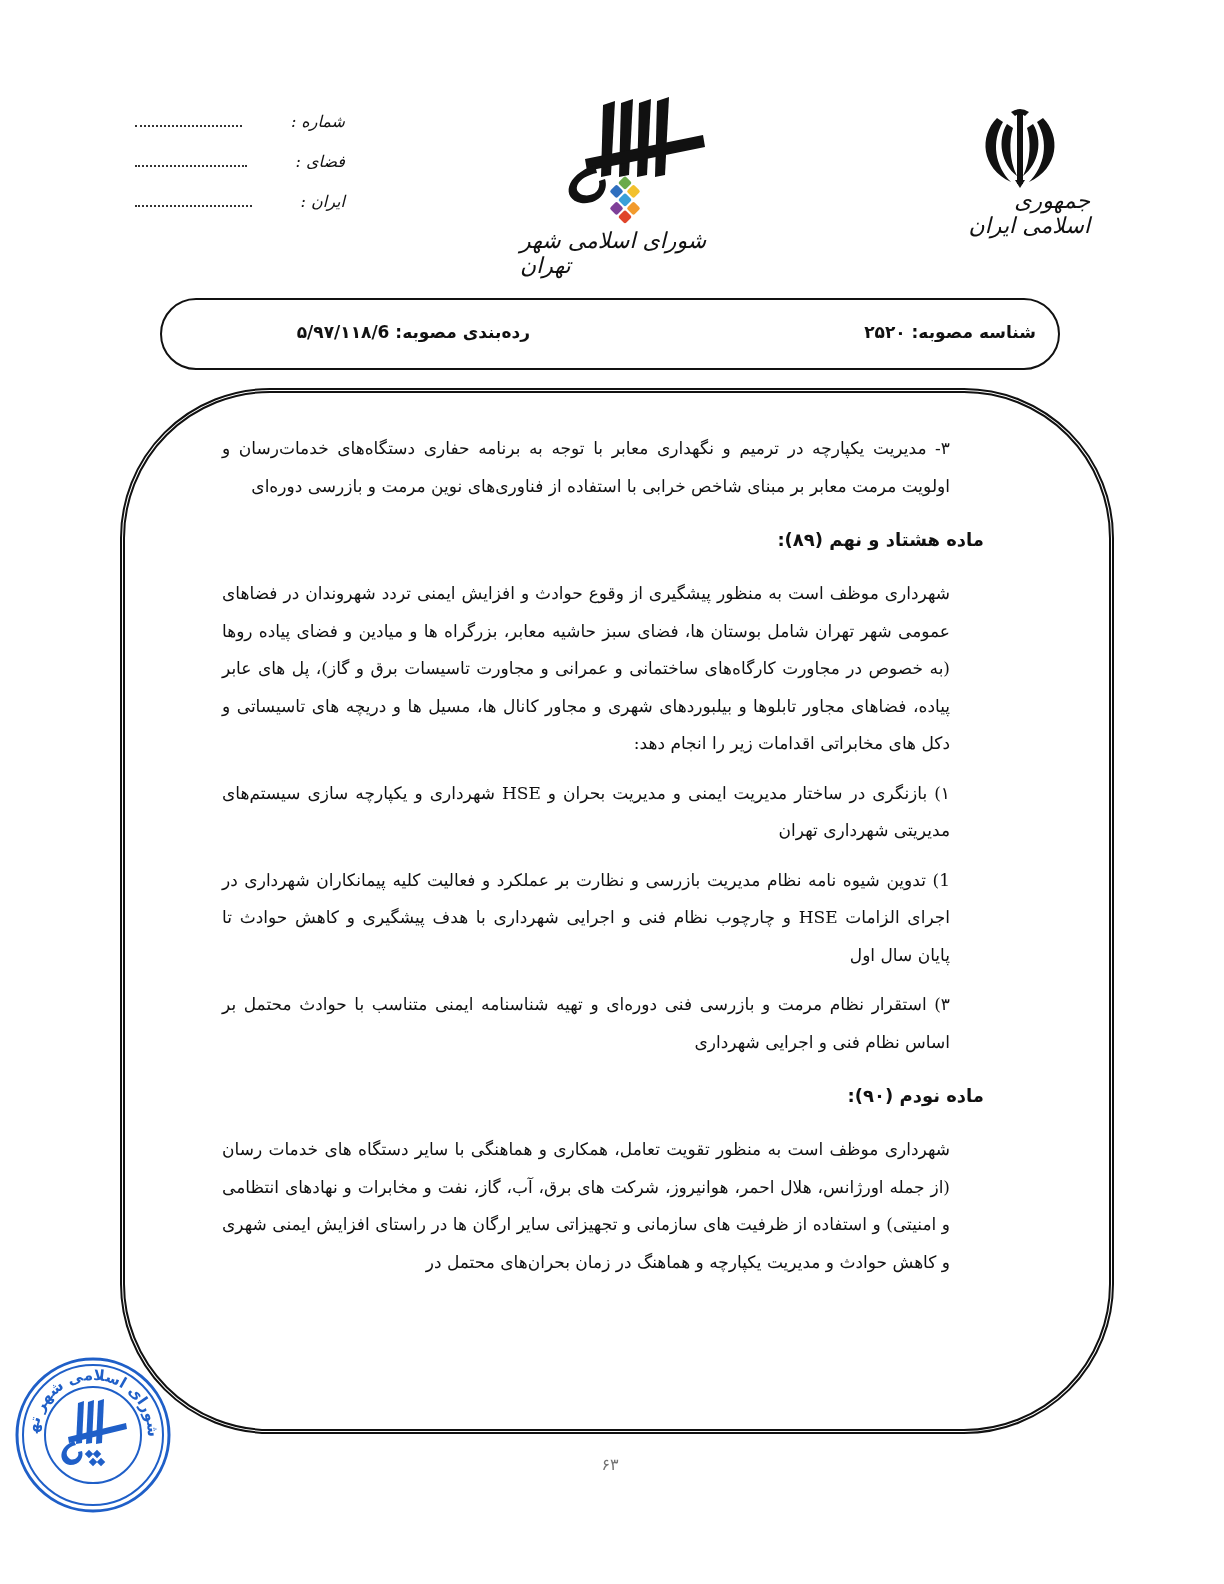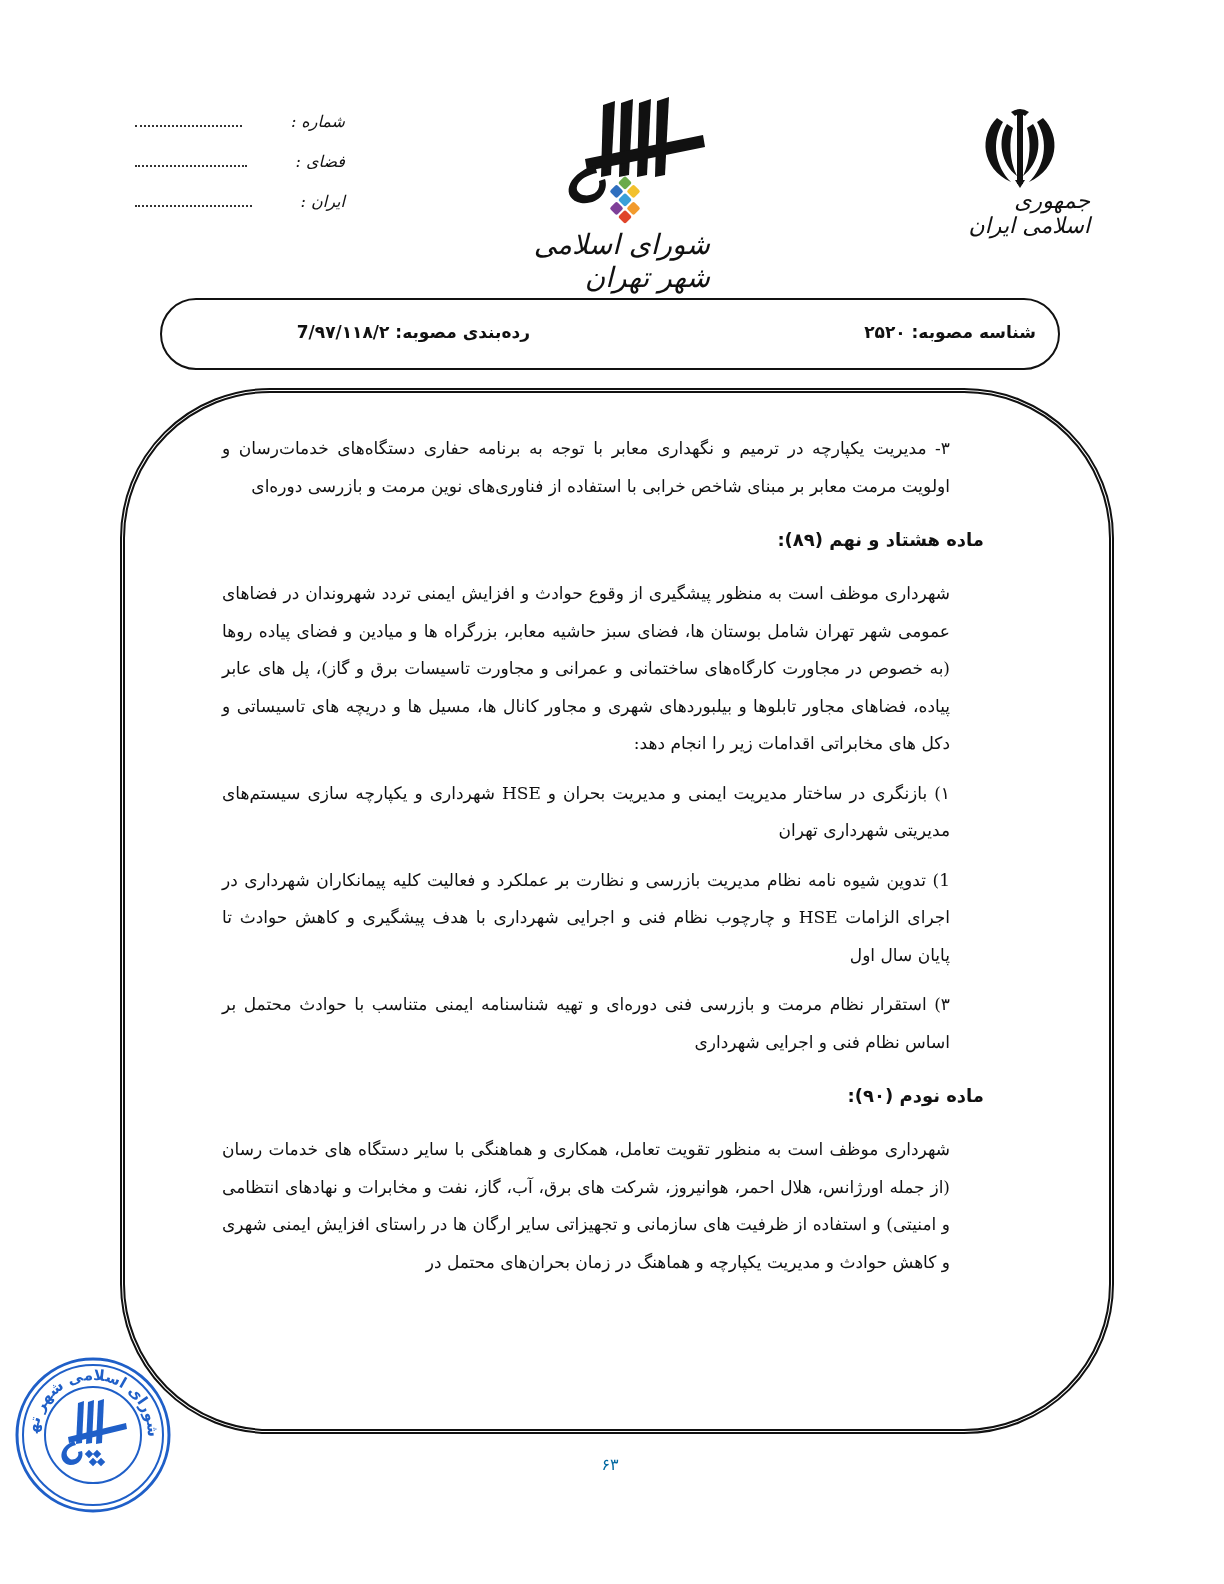--- a/index.html
+++ b/index.html
@@ -9,22 +9,22 @@
     }
     
     .emblem { position: absolute; left: 955px; top: 108px; width: 130px; height: 120px; }
     .emblem svg { position: absolute; left: 22px; top: 0; }
     .emblem-caption {
       position: absolute; left: 940px; top: 188px; width: 150px; text-align: center;
       direction: rtl; font-size: 22px; font-style: italic; font-family: "DejaVu Serif", serif;
     }
     .council-logo { position: absolute; left: 525px; top: 95px; width: 190px; height: 170px; }
     .council-caption {
-      position: absolute; left: 520px; top: 228px; width: 190px; text-align: right;
-      direction: rtl; font-size: 28px; font-style: italic;
+      position: absolute; left: 520px; top: 228px; width: 190px; text-align: left;
+      direction: rtl; font-size: 22px; font-style: italic;
     }
     .meta-fields { position: absolute; left: 135px; top: 112px; width: 210px; direction: rtl; }
     .meta-row {
       display: flex; align-items: baseline; height: 40px; font-size: 16px; font-style: italic; gap: 45px;
     }
     .meta-label { white-space: nowrap; padding-left: 4px; }
     .meta-dots { flex: 1; border-bottom: 2px dotted #333; height: 10px; margin-bottom: 6px; }
 
     
     .info-box {
@@ -49,21 +49,21 @@
       font-family: "DejaVu Sans", sans-serif; font-weight: bold; font-size: 18px;
       margin-right: -22px; line-height: 46px;
     }
     .heading-2 { margin-top: 4px; }
     .list-item { margin-right: 0; }
 
     
     .stamp { position: absolute; left: 8px; top: 1355px; width: 170px; height: 160px; }
     .page-number {
       position: absolute; left: 580px; top: 1455px; width: 60px; text-align: center;
-      font-size: 16px; color: #0369a1; direction: rtl;
+      font-size: 16px; color: #737373; direction: rtl;
     }
   </style>
 </head>
 <body>
 
 <div class="emblem">
   <svg width="86" height="80" viewBox="0 0 86 80">
     <path d="M20 10 C 2 28, 4 60, 34 74 C 18 58, 14 34, 26 14 Z" fill="#111"></path>
     <path d="M66 10 C 84 28, 82 60, 52 74 C 68 58, 72 34, 60 14 Z" fill="#111"></path>
     <path d="M30 16 C 20 32, 24 56, 40 68 C 32 52, 32 32, 36 20 Z" fill="#111"></path>
@@ -108,21 +108,21 @@
     <span class="meta-dots"></span>
   </div>
   <div class="meta-row">
     <span class="meta-label">ایران :</span>
     <span class="meta-dots"></span>
   </div>
 </div>
 
 <div class="info-box">
   <span class="info-id">شناسه مصوبه: ۲۵۲۰</span>
-  <span class="info-class">رده‌بندی مصوبه: 7/۹۷/۱۱۸/۲</span>
+  <span class="info-class">رده‌بندی مصوبه: ۵/۹۷/۱۱۸/6</span>
 </div>
 
 <div class="frame"></div>
 
 <div class="content">
   <p>۳- مدیریت یکپارچه در ترمیم و نگهداری معابر با توجه به برنامه حفاری دستگاه‌های خدمات‌رسان و اولویت مرمت معابر بر مبنای شاخص خرابی با استفاده از فناوری‌های نوین مرمت و بازرسی دوره‌ای</p>
 
   <div class="heading">ماده هشتاد و نهم (۸۹):</div>
   <p>شهرداری موظف است به منظور پیشگیری از وقوع حوادث و افزایش ایمنی تردد شهروندان در فضاهای عمومی شهر تهران شامل بوستان ها، فضای سبز حاشیه معابر، بزرگراه ها و میادین و فضای پیاده روها (به خصوص در مجاورت کارگاه‌های ساختمانی و عمرانی و مجاورت تاسیسات برق و گاز)، پل های عابر پیاده، فضاهای مجاور تابلوها و بیلبوردهای شهری و مجاور کانال ها، مسیل ها و دریچه های تاسیساتی و دکل های مخابراتی اقدامات زیر را انجام دهد:</p>
   <p class="list-item">۱) بازنگری در ساختار مدیریت ایمنی و مدیریت بحران و HSE شهرداری و یکپارچه سازی سیستم‌های مدیریتی شهرداری تهران</p>

